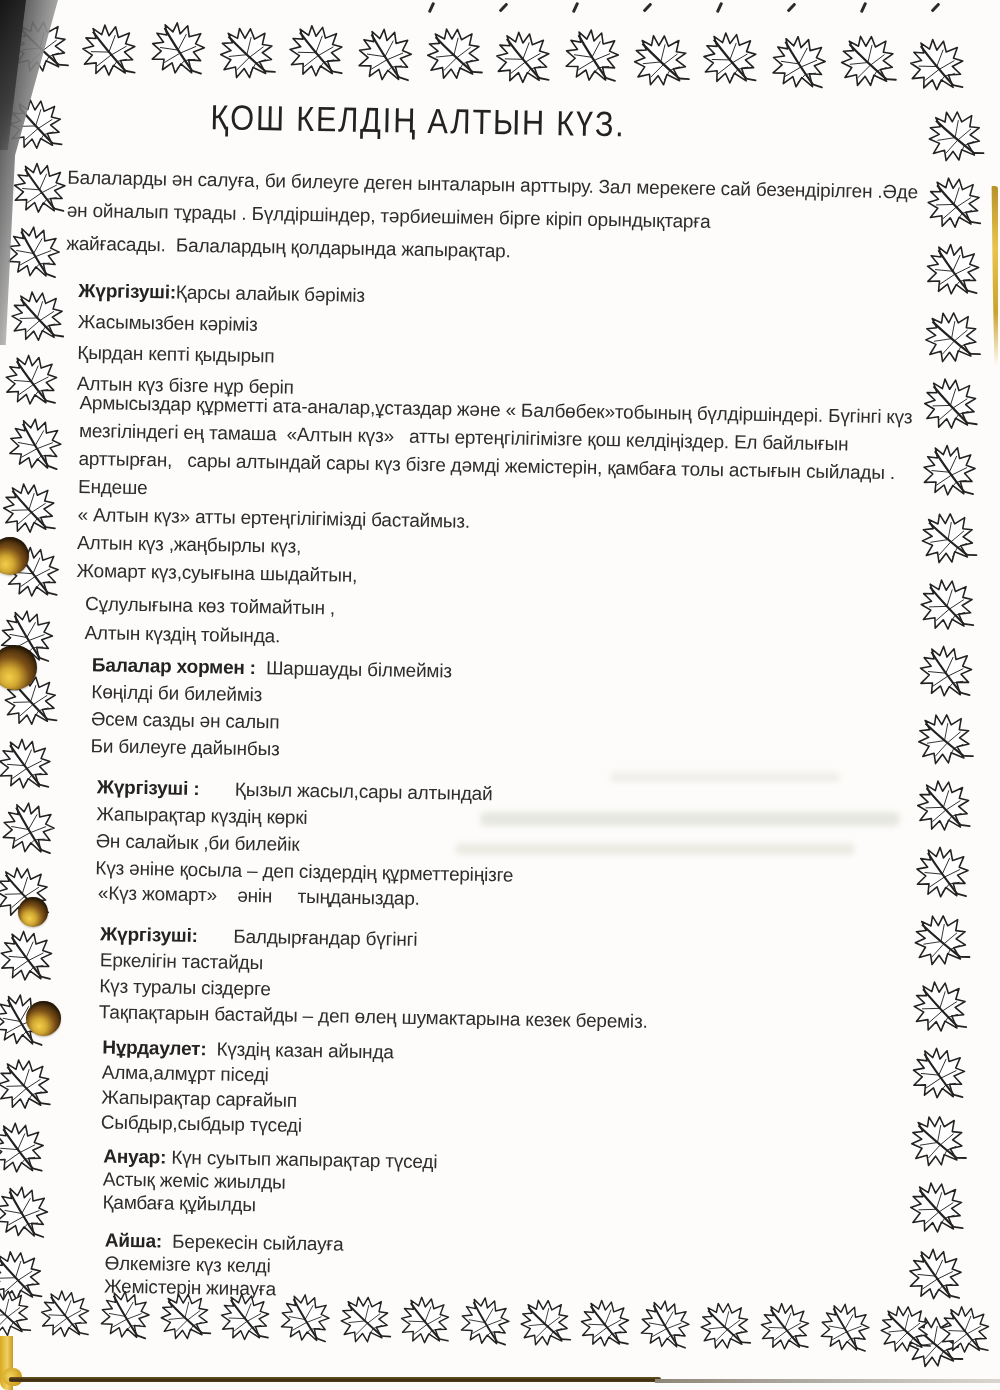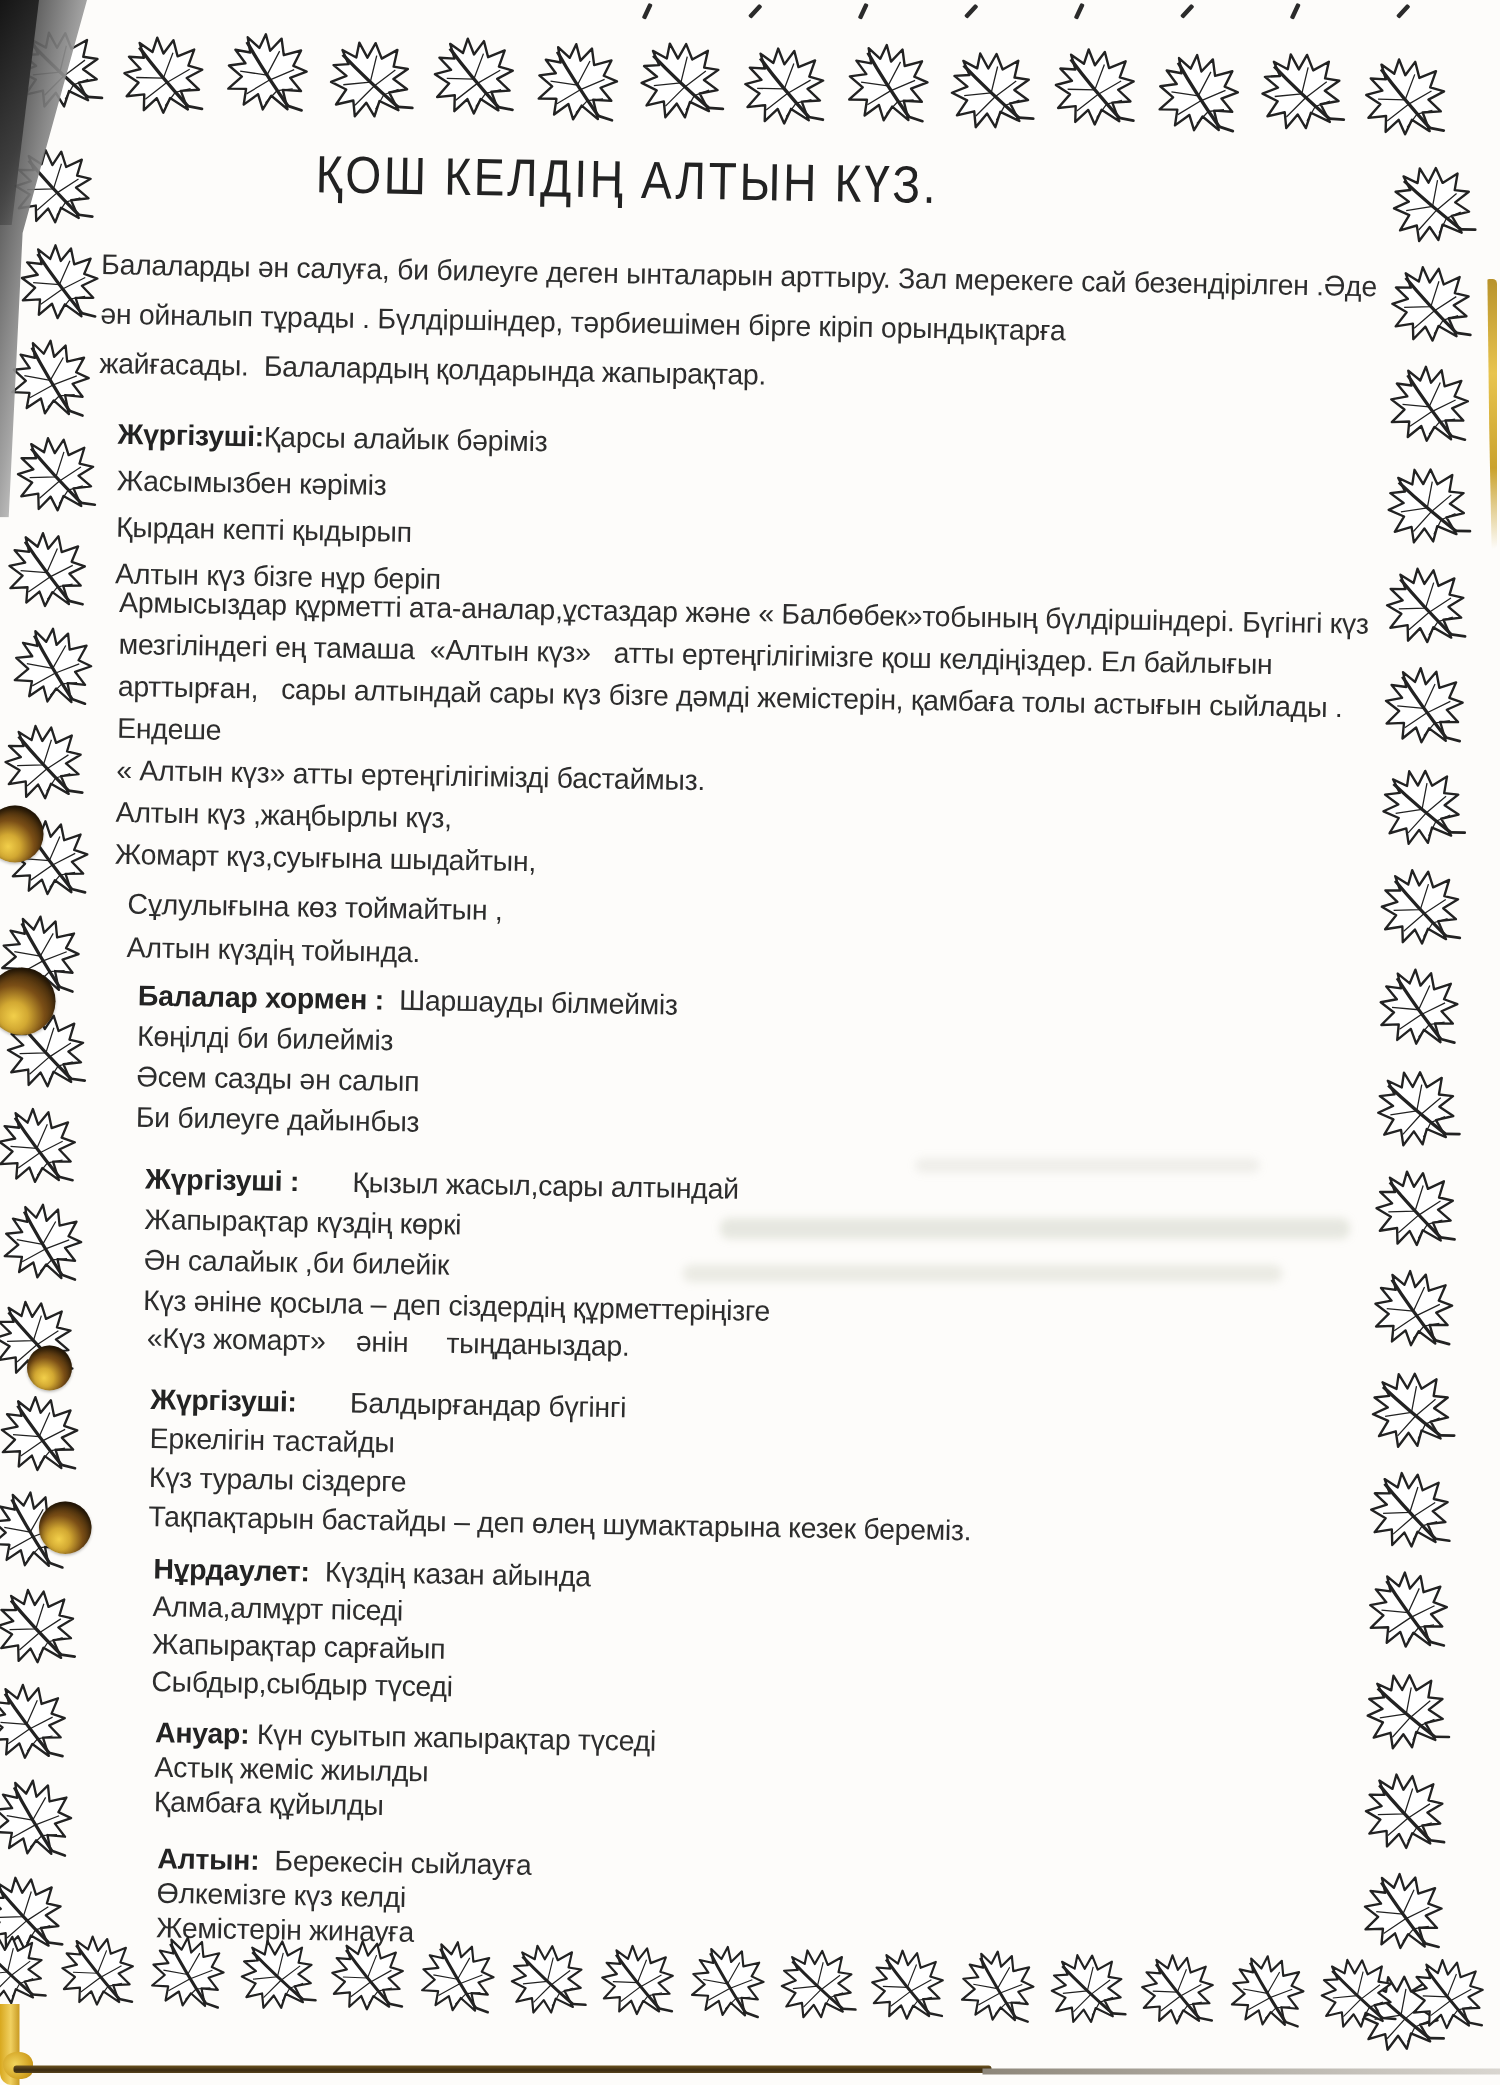--- a/index.html
+++ b/index.html
@@ -161,21 +161,21 @@
       <div class="line">Сыбдыр,сыбдыр түседі</div>
     </div>
 
   <div class="text-block b9">
     <div class="line"><span class="speaker">Ануар:</span><span> Күн суытып жапырақтар түседі</span></div>
   <div class="line">Астық жеміс жиылды</div>
       <div class="line">Қамбаға құйылды</div>
     </div>
 
   <div class="text-block b10">
-    <div class="line"><span class="speaker">Алтын:</span><span>  Берекесін сыйлауға</span></div>
+    <div class="line"><span class="speaker">Айша:</span><span>  Берекесін сыйлауға</span></div>
   <div class="line">Өлкемізге күз келді</div>
       <div class="line">Жемістерін жинауға</div>
     </div>
 <svg class="leaf" viewBox="0 0 104 104" style="left: 10px; top: 16px; width: 64px; height: 64px; transform: rotate(-42deg);">
       <use href="#leafShape"></use>
     </svg>
     <svg class="leaf" viewBox="0 0 104 104" style="left: 79px; top: 19px; width: 64px; height: 64px; transform: rotate(-35deg);">
       <use href="#leafShape"></use>
     </svg>
     <svg class="leaf" viewBox="0 0 104 104" style="left: 148px; top: 16px; width: 64px; height: 64px; transform: rotate(-28deg);">

